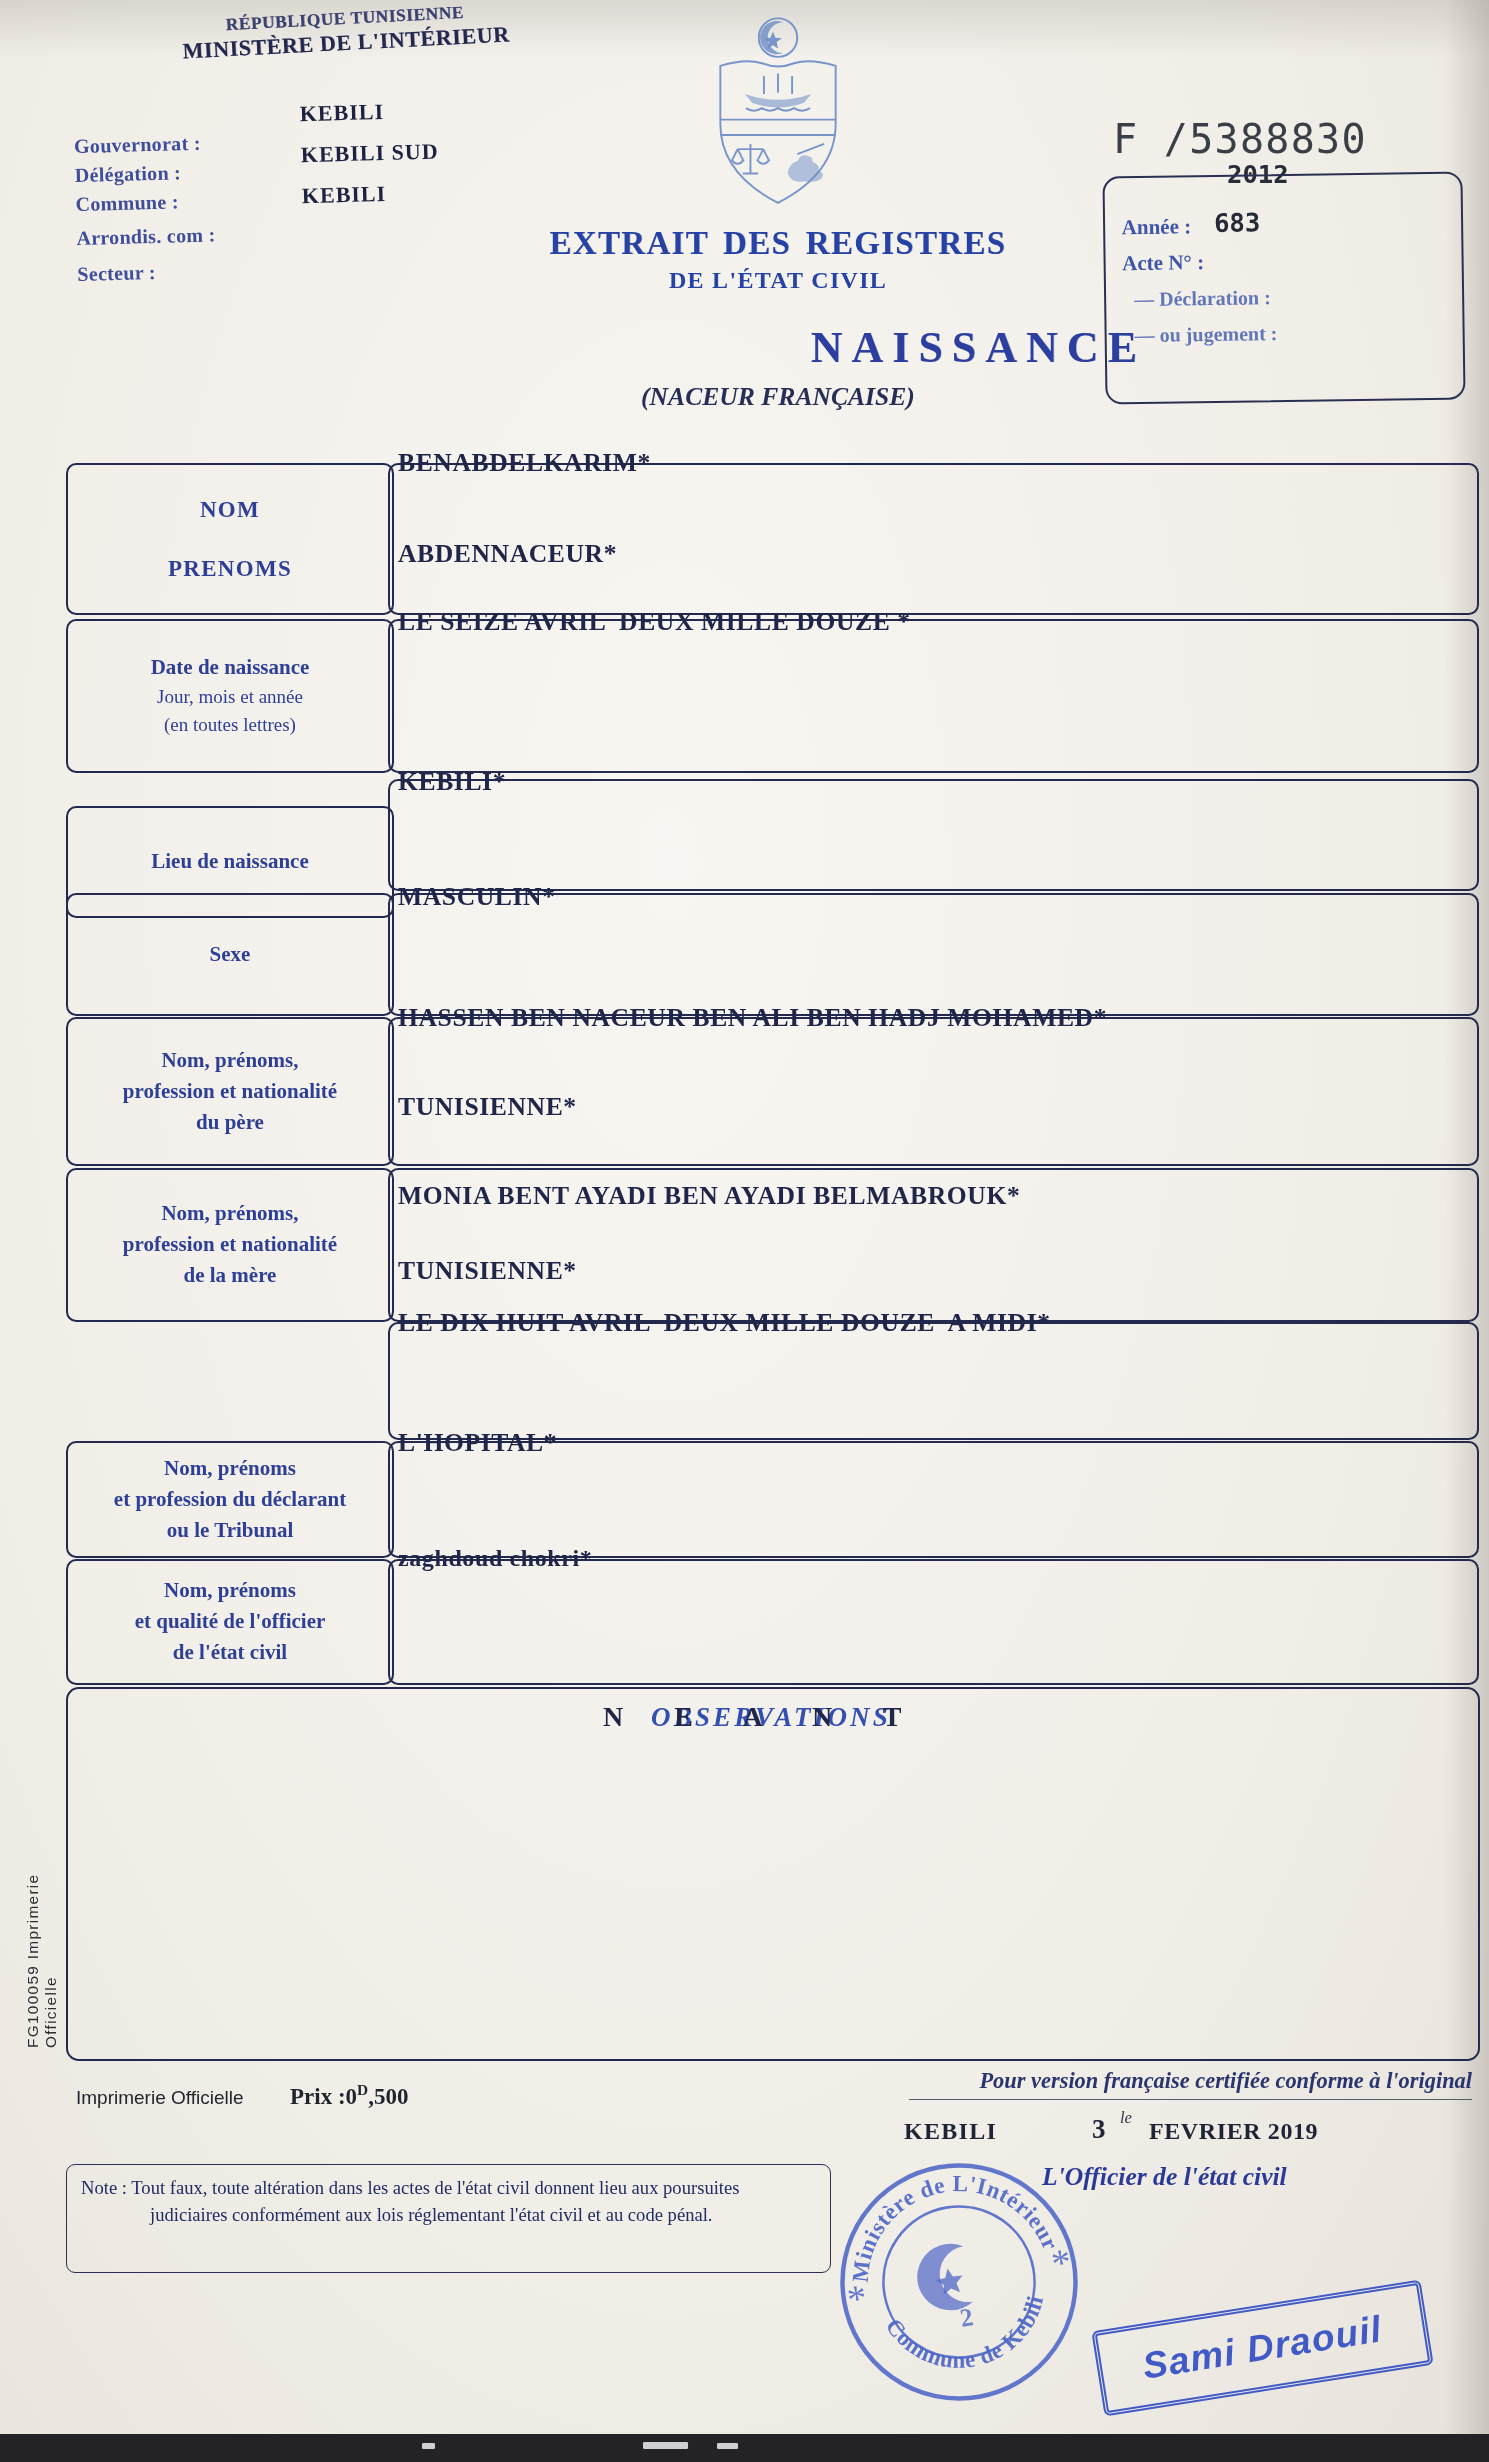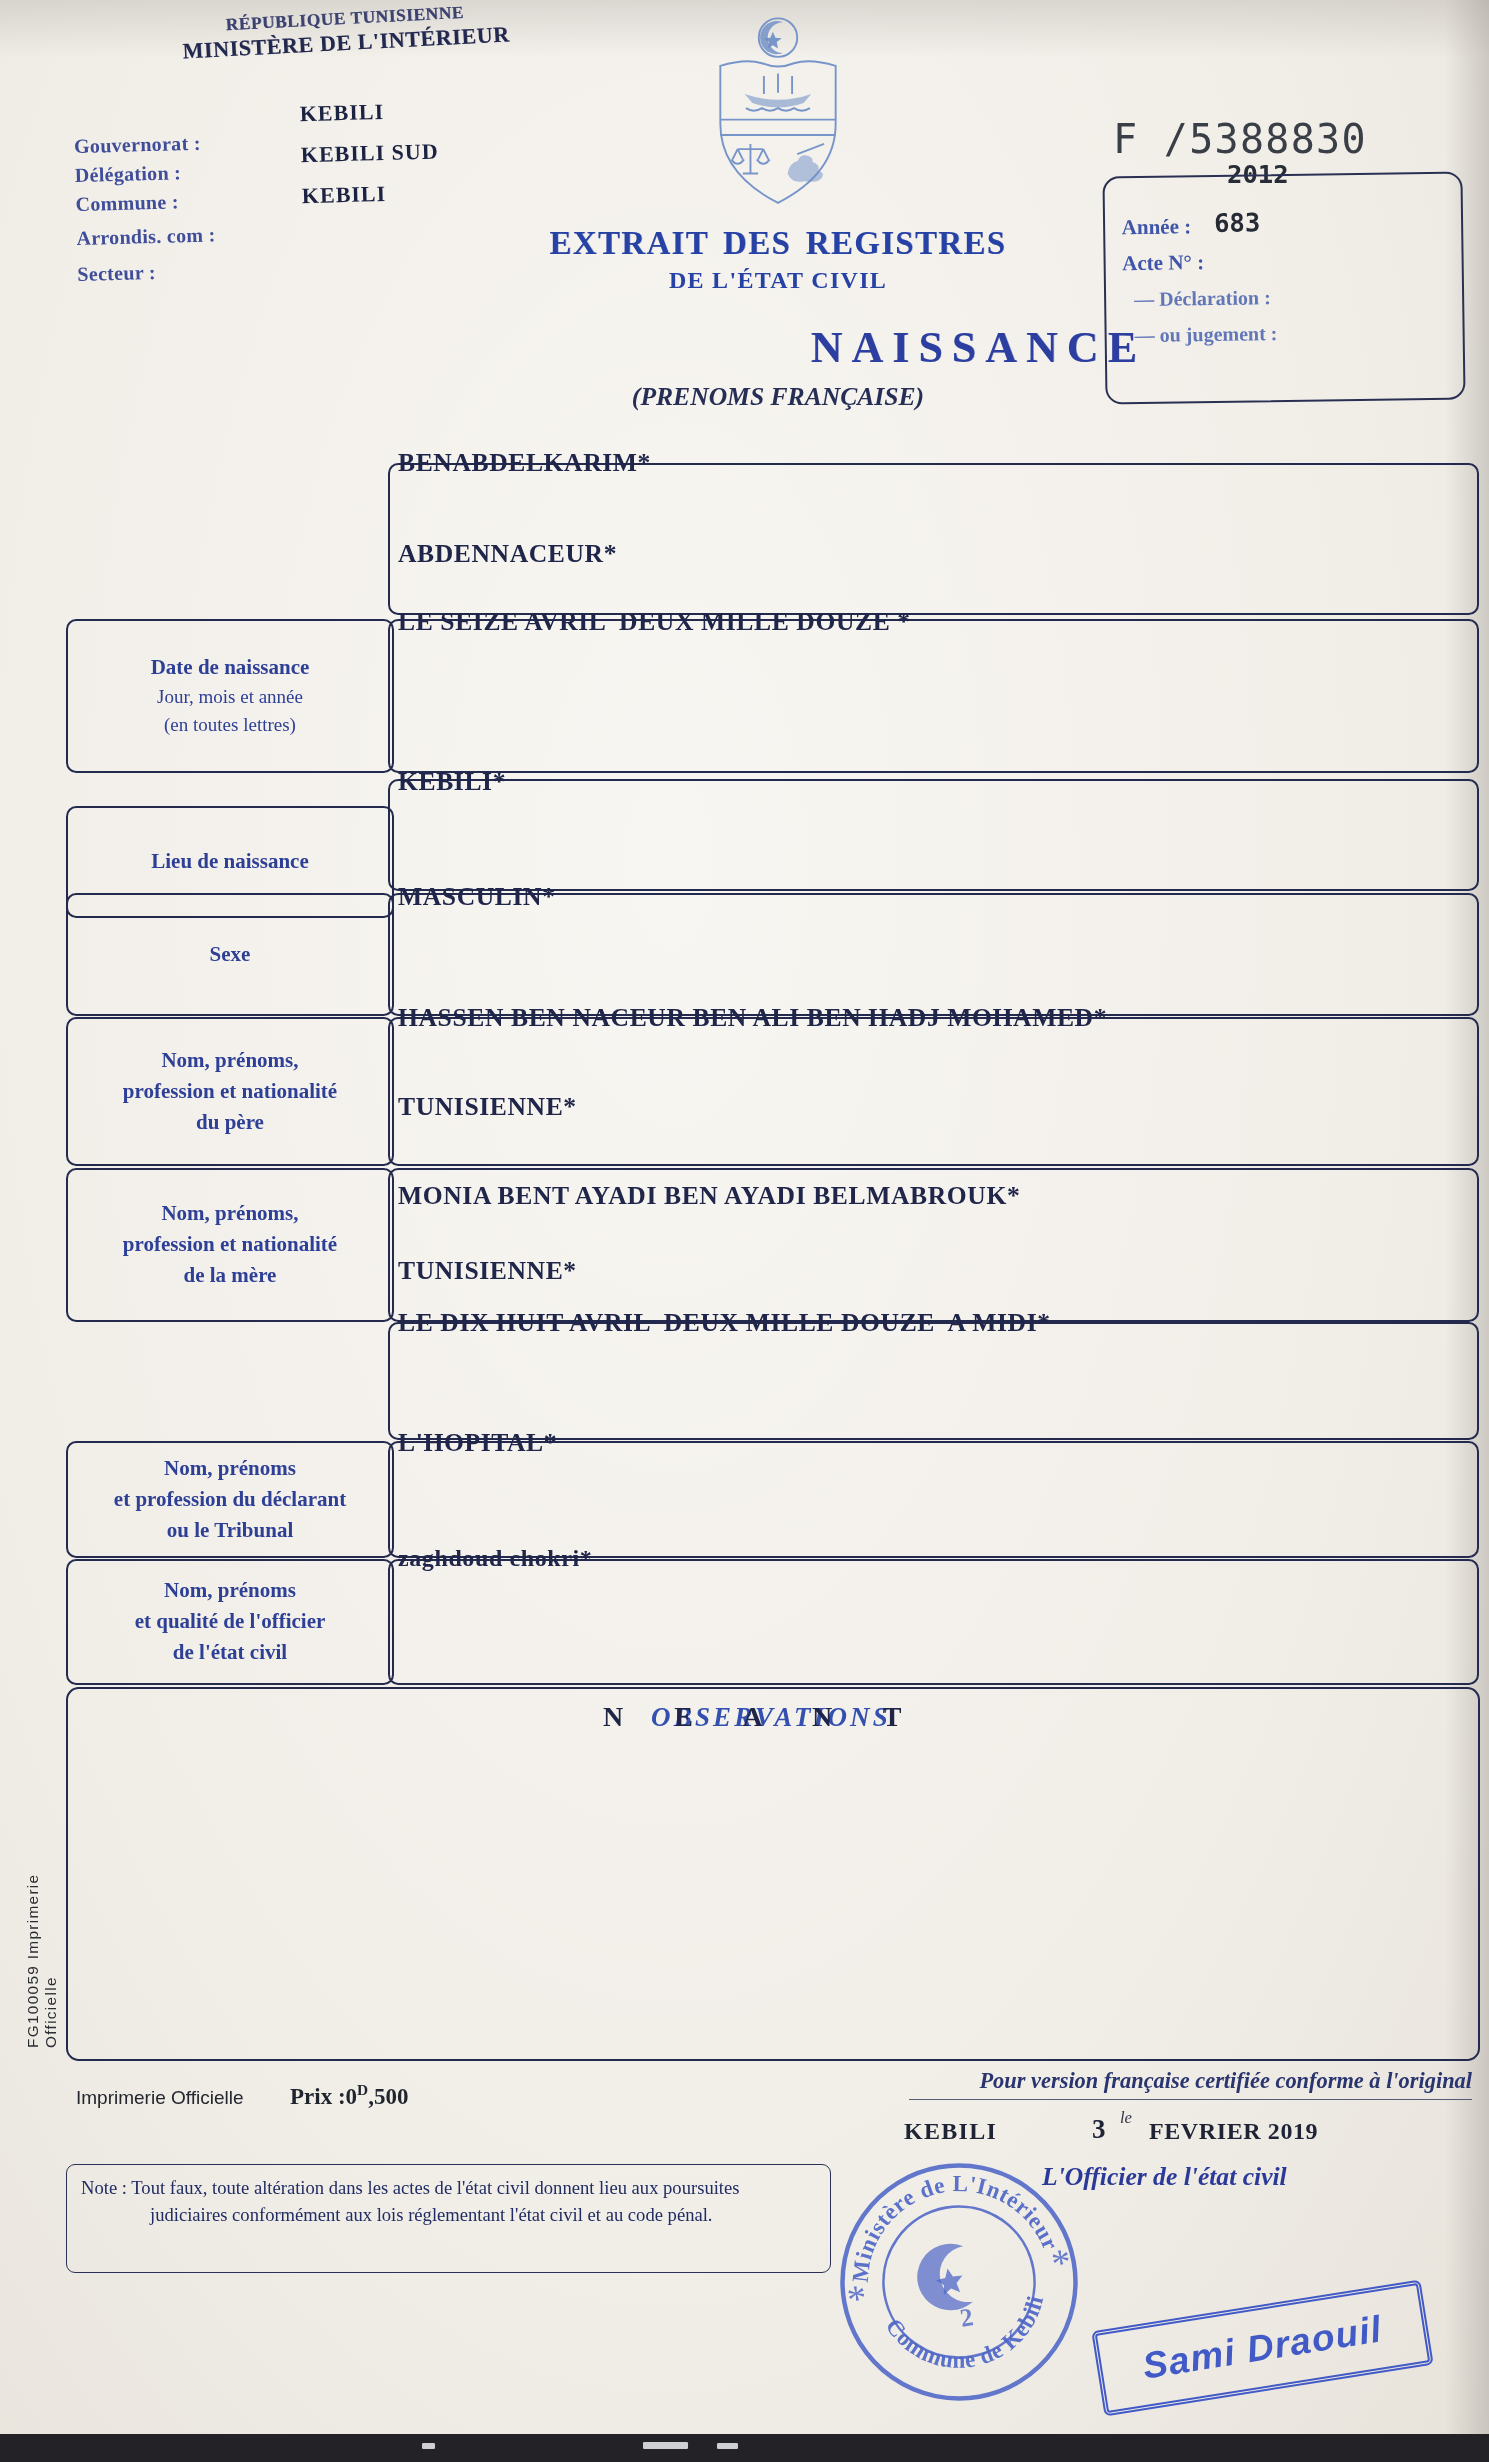--- a/index.html
+++ b/index.html
@@ -110,33 +110,37 @@
     <path d="M 128,16 A 26,26 0 1 0 128,64 A 20,20 0 1 1 128,16 Z" fill="#6b8cc7" opacity="0.8"></path>
     <path d="M 112,31 l 4,9 10,1 -8,6 2,10 -8,-5 -8,5 2,-10 -8,-6 10,-1 z" fill="#6b8cc7" opacity="0.9"></path>
     <path d="M 68,128 Q 120,146 172,128 L 160,142 Q 120,156 80,142 Z" fill="#6b8cc7" opacity="0.55"></path>
     <path d="M 135,252 q 2,-16 16,-20 q 4,-10 14,-8 q 10,2 9,10 q 12,4 9,14 q 10,2 6,10 q -6,10 -28,6 q -20,4 -26,-12 z" fill="#6b8cc7" opacity="0.5"></path>
   </svg>
 
   <div class="abs title-block">
     <div class="title-l1">EXTRAIT DES REGISTRES</div>
     <div class="title-l2">DE L'ÉTAT CIVIL</div>
     <div class="title-main">NAISSANCE</div>
-    <div class="title-sub">(PRENOMS FRANÇAISE)</div>
+    <div class="title-sub">(NACEUR FRANÇAISE)</div>
   </div>
 
   <div class="abs serial">F /5388830</div>
   <div class="abs year">2012</div>
   <div class="abs acte-box">
     <div class="acte-lbl" style="left:16.6px;top:37px">Année :</div>
     <div class="acte-val" style="left:109px;top:31px">683</div>
     <div class="acte-lbl" style="left:16.6px;top:73px">Acte N° :</div>
     <div class="acte-sub" style="left:28px;top:110px">— Déclaration :</div>
     <div class="acte-sub" style="left:28px;top:146px">— ou jugement :</div>
   </div>
 
+  <div class="lblbox wide-gap" style="top:463px;height:148px">
+    <span>NOM</span>
+    <span>PRENOMS</span>
+  </div>
   <div class="valbox" style="top:463px;height:148px"></div>
   <div class="val" style="top:448px">BENABDELKARIM*</div>
   <div class="val" style="top:539px">ABDENNACEUR*</div>
 
   <div class="lblbox" style="top:619px;height:150px">
     <span>Date de naissance</span>
     <span class="sub">Jour, mois et année</span>
     <span class="sub">(en toutes lettres)</span>
   </div>
   <div class="valbox" style="top:619px;height:150px"></div>

